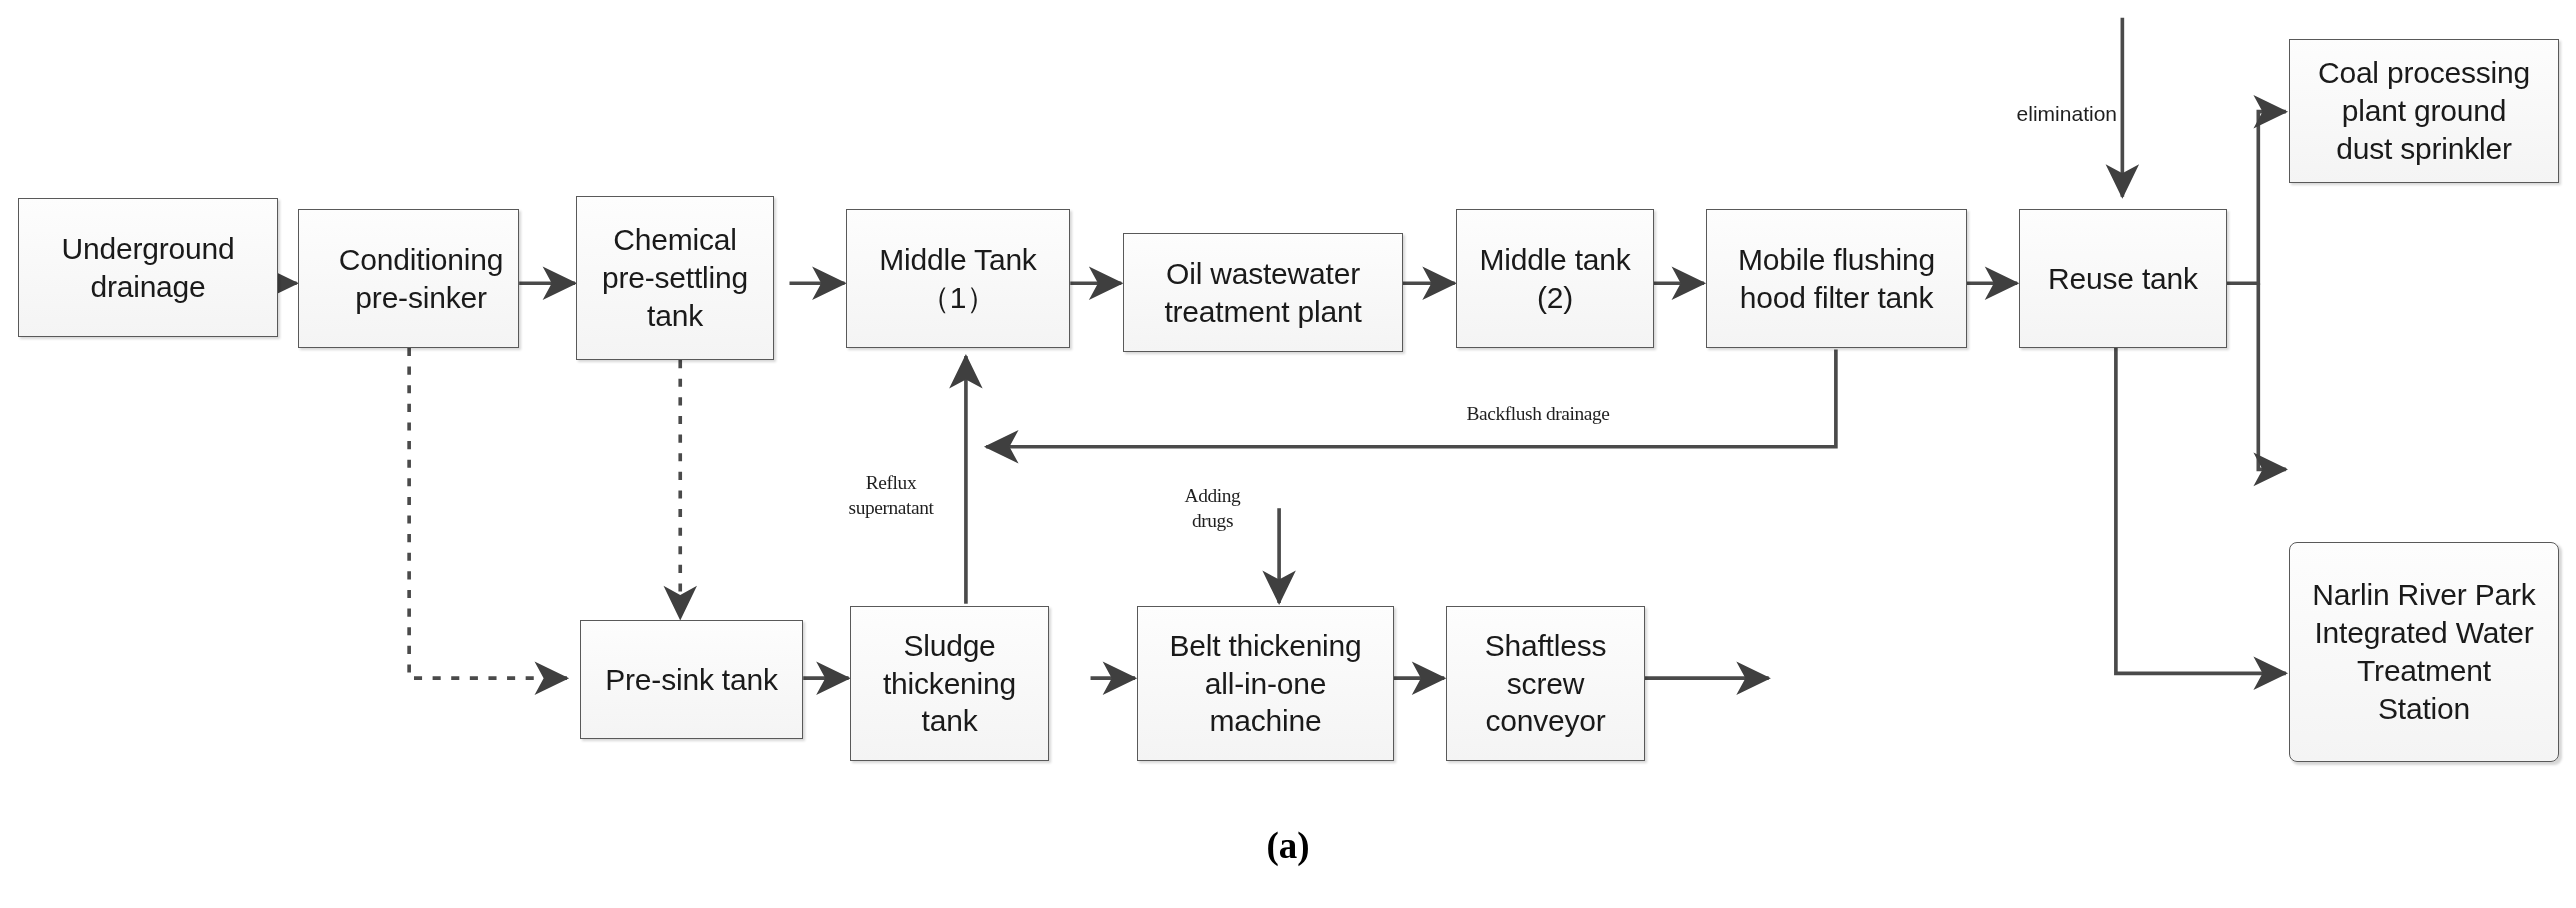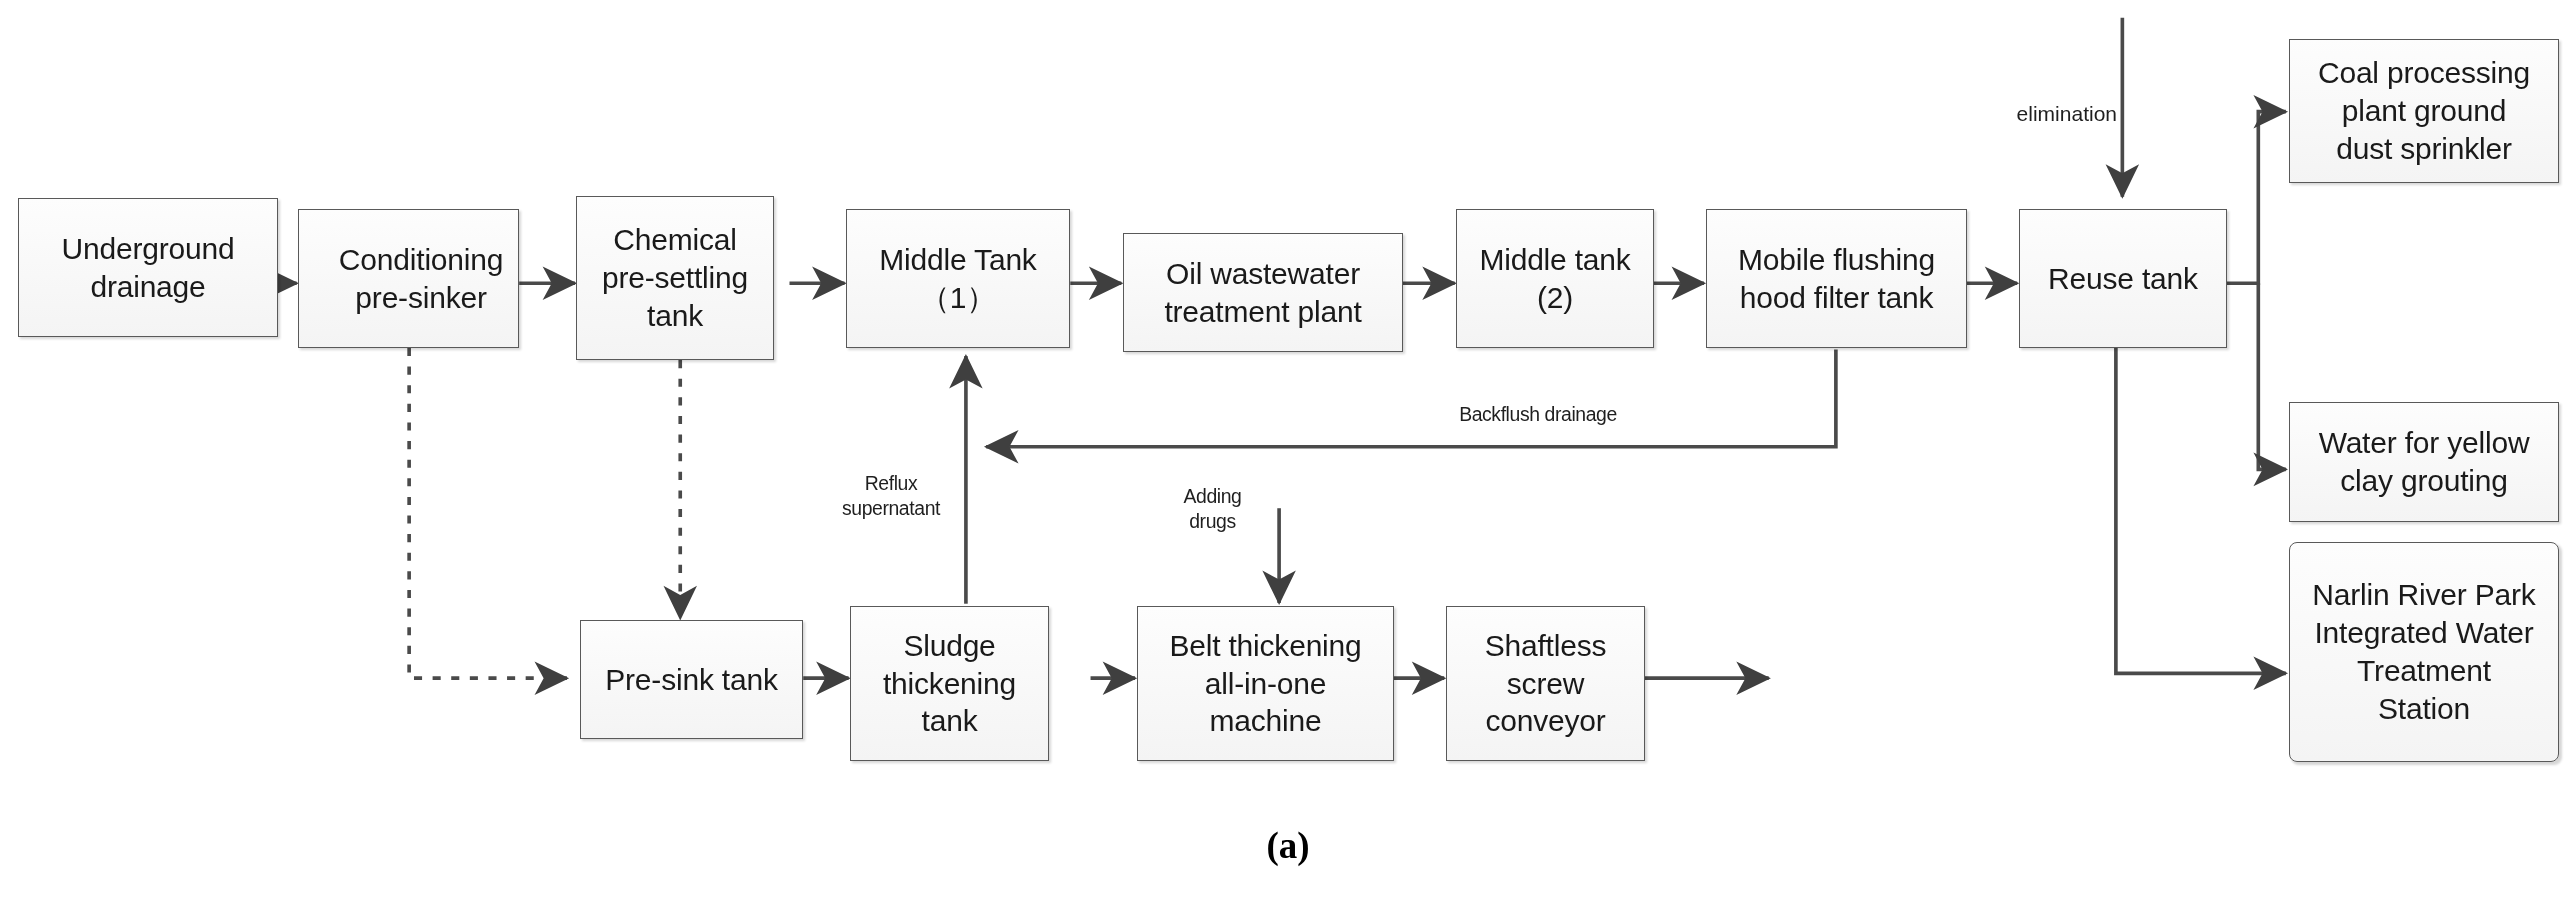--- a/index.html
+++ b/index.html
@@ -33,21 +33,21 @@
     font-family: "Liberation Sans", sans-serif;
     font-size: 30px;
     line-height: 1.26;
     letter-spacing: -0.2px;
     padding: 1.6px 4.9px;
     white-space: pre-line;
   }
   
   .edge-label {
     position: absolute;
-    font-family: Liberation Sans, sans-serif;
+    font-family: Liberation Serif, serif;
     font-size: 19.4px;
     line-height: 1.28;
     color: #1f1f1f;
     text-align: center;
     white-space: pre-line;
     letter-spacing: -0.4px;
   }
   .edge-label.sans {
     font-family: "Liberation Sans", sans-serif;
     font-size: 21px;
@@ -141,22 +141,20 @@
 
   <div class="node" style="left:1706px; top:209px; width:261px; height:139px;">Mobile flushing
 hood filter tank</div>
 
   <div class="node" style="left:2019px; top:209px; width:208px; height:139px;">Reuse tank</div>
 
   <div class="node" style="left:2289px; top:39px; width:270px; height:144px;">Coal processing
 plant ground
 dust sprinkler</div>
 
-  <div class="node" style="left:2289px; top:402px; width:270px; height:120px;">Water for yellow
-clay grouting</div>
 
   <div class="node" style="left:2289px; top:542px; width:270px; height:220px;border-radius:8px;">Narlin River Park
 Integrated Water
 Treatment
 Station</div>
 
   <div class="node" style="left:580px; top:620px; width:223px; height:119px;">Pre-sink tank</div>
 
   <div class="node" style="left:850px; top:606px; width:199px; height:155px;">Sludge
 thickening tank</div>

